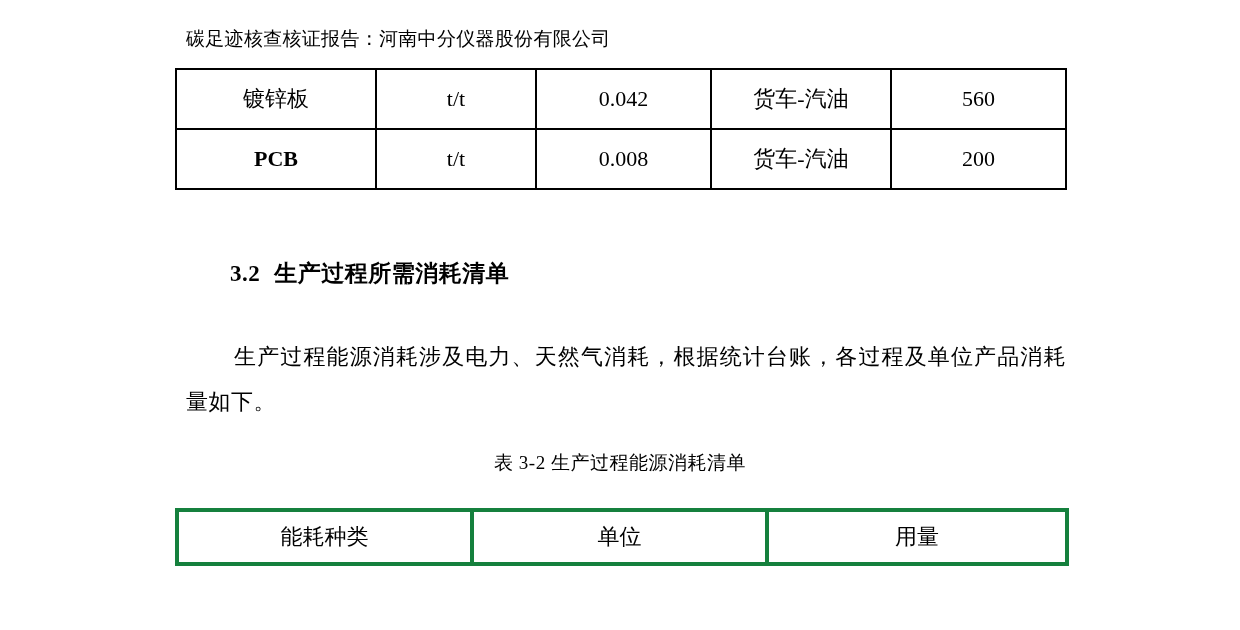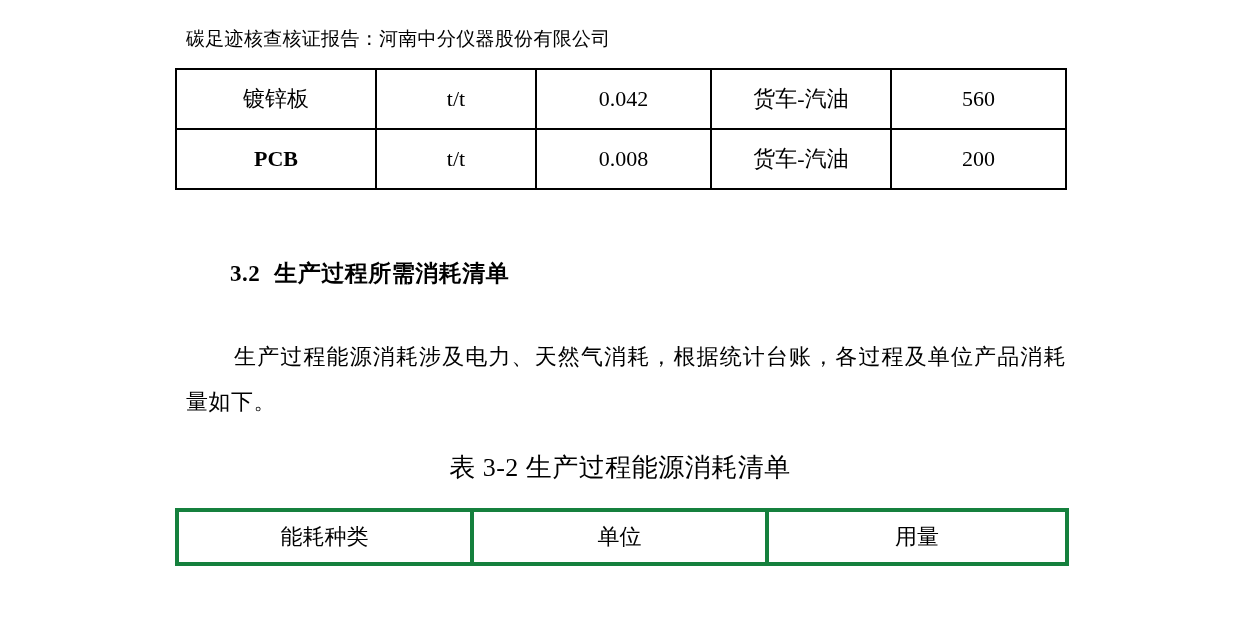--- a/index.html
+++ b/index.html
@@ -82,21 +82,21 @@
     text-align: justify;
   }
 
   
   .table-caption {
     position: absolute;
     left: 0;
     top: 450px;
     width: 1240px;
     text-align: center;
-    font-size: 26px;
+    font-size: 19px;
     letter-spacing: 0.5px;
   }
 
   
   .table-two {
     position: absolute;
     left: 175px;
     top: 508px;
     width: 890px;
     border-collapse: collapse;

